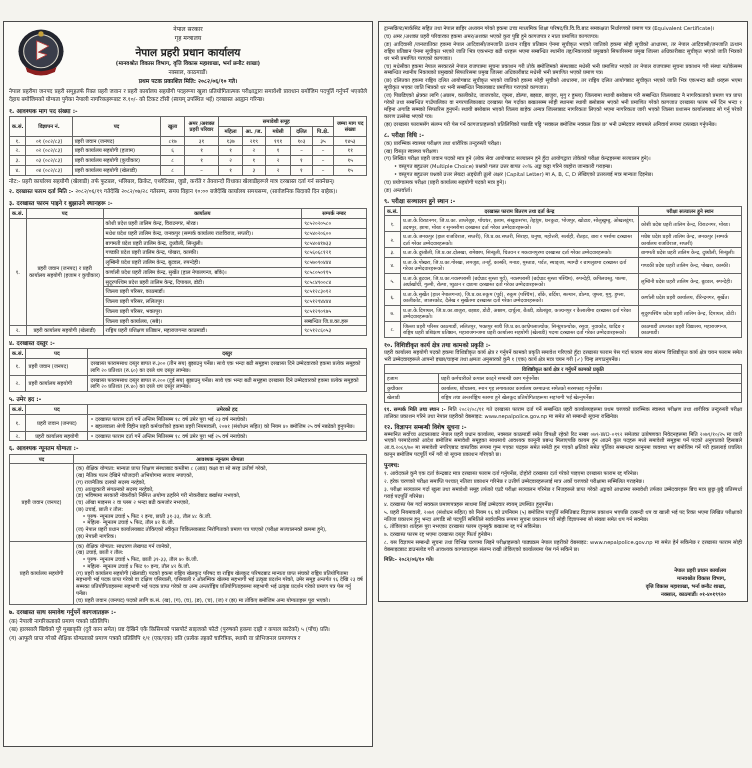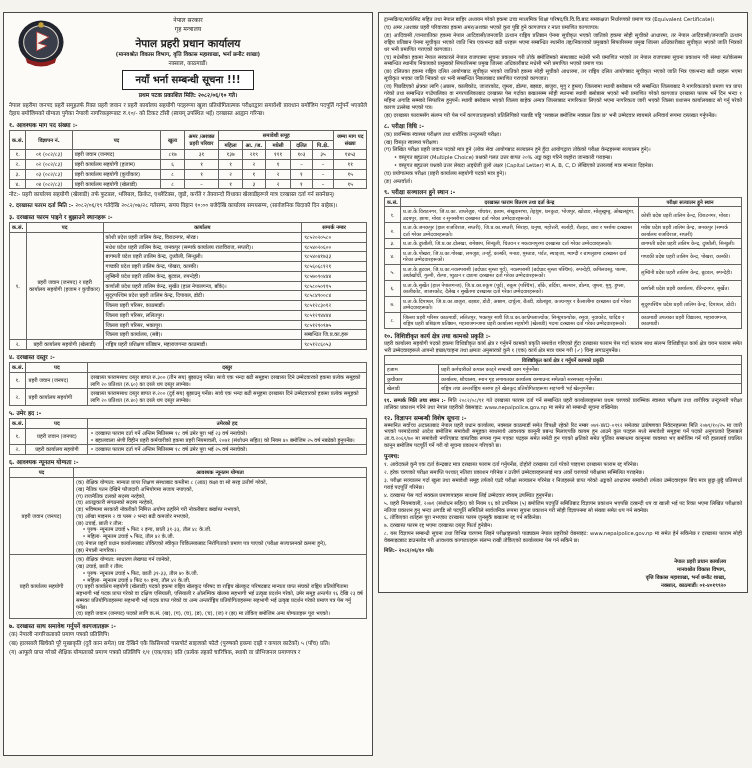--- a/index.html
+++ b/index.html
@@ -1,18 +1,18 @@
 <!DOCTYPE html>
 <html><head>
 <meta charset="utf-8">
 <style>
   *{margin:0;padding:0;box-sizing:border-box;}
   html,body{width:752px;height:768px;}
   body{background:#d8d7d2;font-family:"DejaVu Sans","Liberation Sans",sans-serif;color:#1b1b1b;overflow:hidden;}
-  .page{width:752px;height:768px;background:#f4f3ee;display:flex;gap:5px;padding:12px 3px;}
+  .page{width:752px;height:768px;background:#f4f3ee;display:flex;gap:5px;padding:21px 3px;}
   .col{width:370px;background:#fcfbf7;border:1px solid #4a4a4a;padding:3px 5px;font-size:5.6px;line-height:1.38;}
   .col.right{font-size:5.2px;line-height:1.33;height:fit-content;}
   
   .hdr{position:relative;text-align:center;margin-bottom:2px;}
   .emblem{position:absolute;left:6px;top:2px;width:52px;height:52px;}
   .h-gov{font-size:6px;}
   .h-min{font-size:6px;margin-top:1px;}
   .h-office{font-size:10.5px;font-weight:bold;margin-top:2px;}
   .h-dept{font-size:5.6px;font-weight:bold;margin-top:1px;}
   .h-addr{font-size:5.6px;margin-top:1px;}
@@ -56,21 +56,20 @@
         <ellipse cx="30" cy="28" rx="20" ry="19" fill="#3a3d4a" stroke="#d8d4c8" stroke-width="1.2"></ellipse>
         <path d="M25 16 L25 38 L37 32 L27 29 L39 22 Z" fill="#f5f2ea" stroke="#b03030" stroke-width="1"></path>
         <path d="M12 46 Q30 56 48 46 L46 52 Q30 60 14 52 Z" fill="#8d1f1f"></path>
         <circle cx="30" cy="8" r="3" fill="#c8a23a"></circle>
       </svg>
       <div class="h-gov">नेपाल सरकार</div>
       <div class="h-min">गृह मन्त्रालय</div>
       <div class="h-office">नेपाल प्रहरी प्रधान कार्यालय</div>
       <div class="h-dept">(मानवश्रोत विकास विभाग, वृत्ति विकास महाशाखा, भर्ना छनौट शाखा)</div>
       <div class="h-addr">नक्साल, काठमाडौं।</div>
-      <div><span class="notice-box">नयाँ भर्ना सम्बन्धी सूचना !!!</span></div>
       <div class="pub-date">प्रथम पटक प्रकाशित मिति: २०८२/०६/१० गते।</div>
     </div>
 
     <div class="para">नेपाल प्रहरीमा जनपद प्रहरी समूहतर्फ रिक्त प्रहरी जवान र प्रहरी कार्यालय सहयोगी पदहरूमा खुला प्रतियोगितात्मक परीक्षाद्वारा समावेशी प्रावधान बमोजिम पदपूर्ति गर्नुपर्ने भएकोले देहाय बमोजिमको योग्यता पुगेका नेपाली नागरिकहरूबाट रु.१०/- को टिकट टाँसी (स्वयम् उपस्थित भई) दरखास्त आह्वान गरिन्छ।</div>
 
     <div class="sec">
       <div class="sec-title">१.  आवश्यक माग पद संख्या :-</div>
       <table class="demand">
         <colgroup>
             <col style="width:16px">

